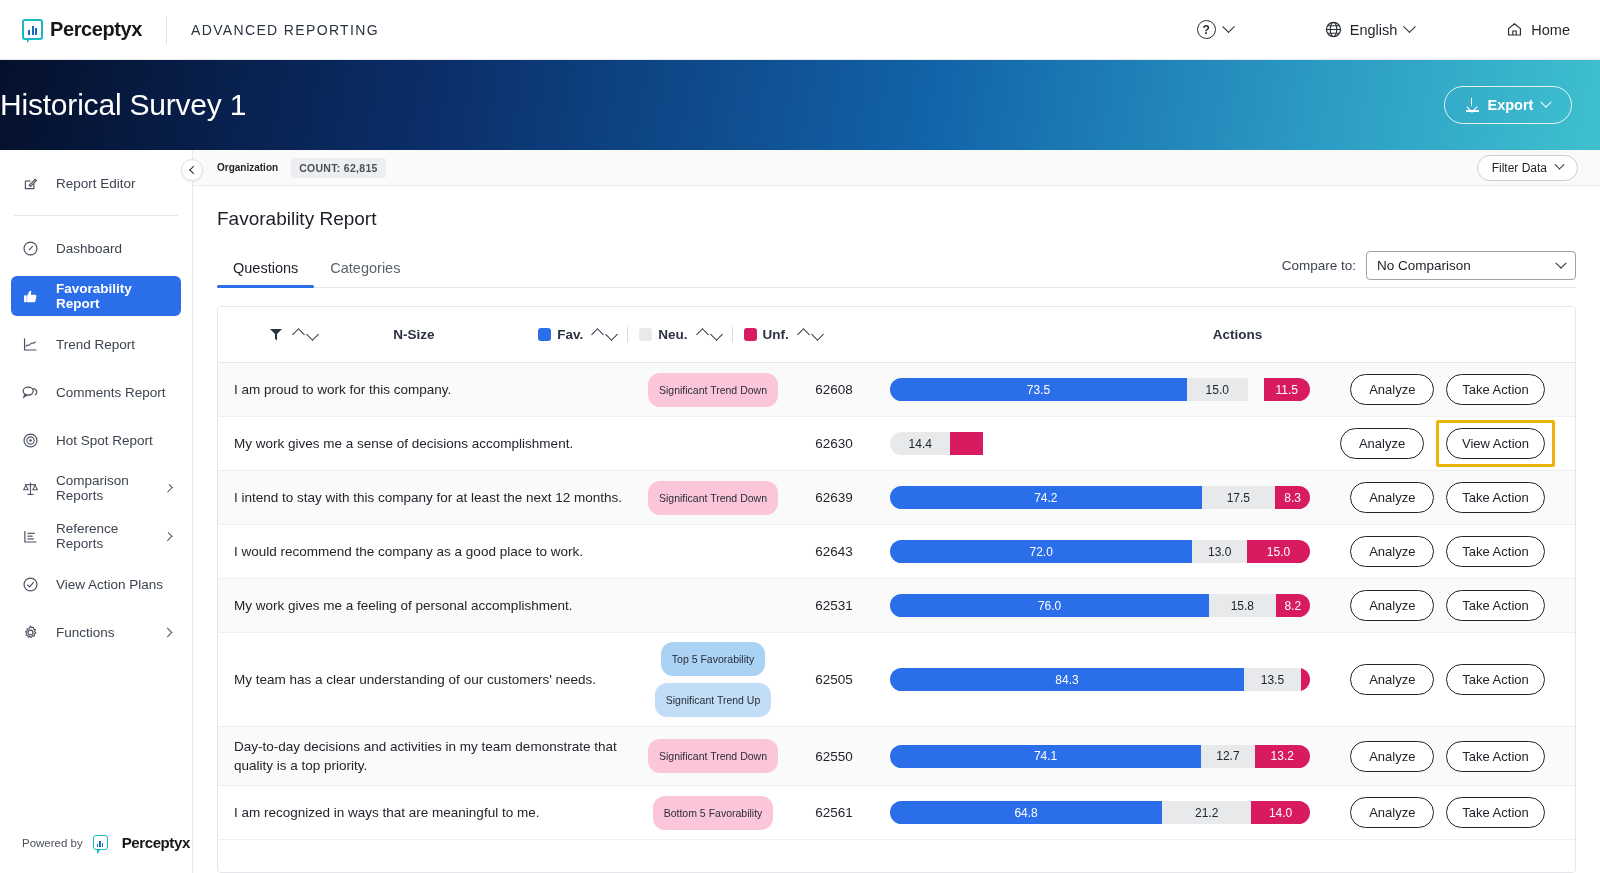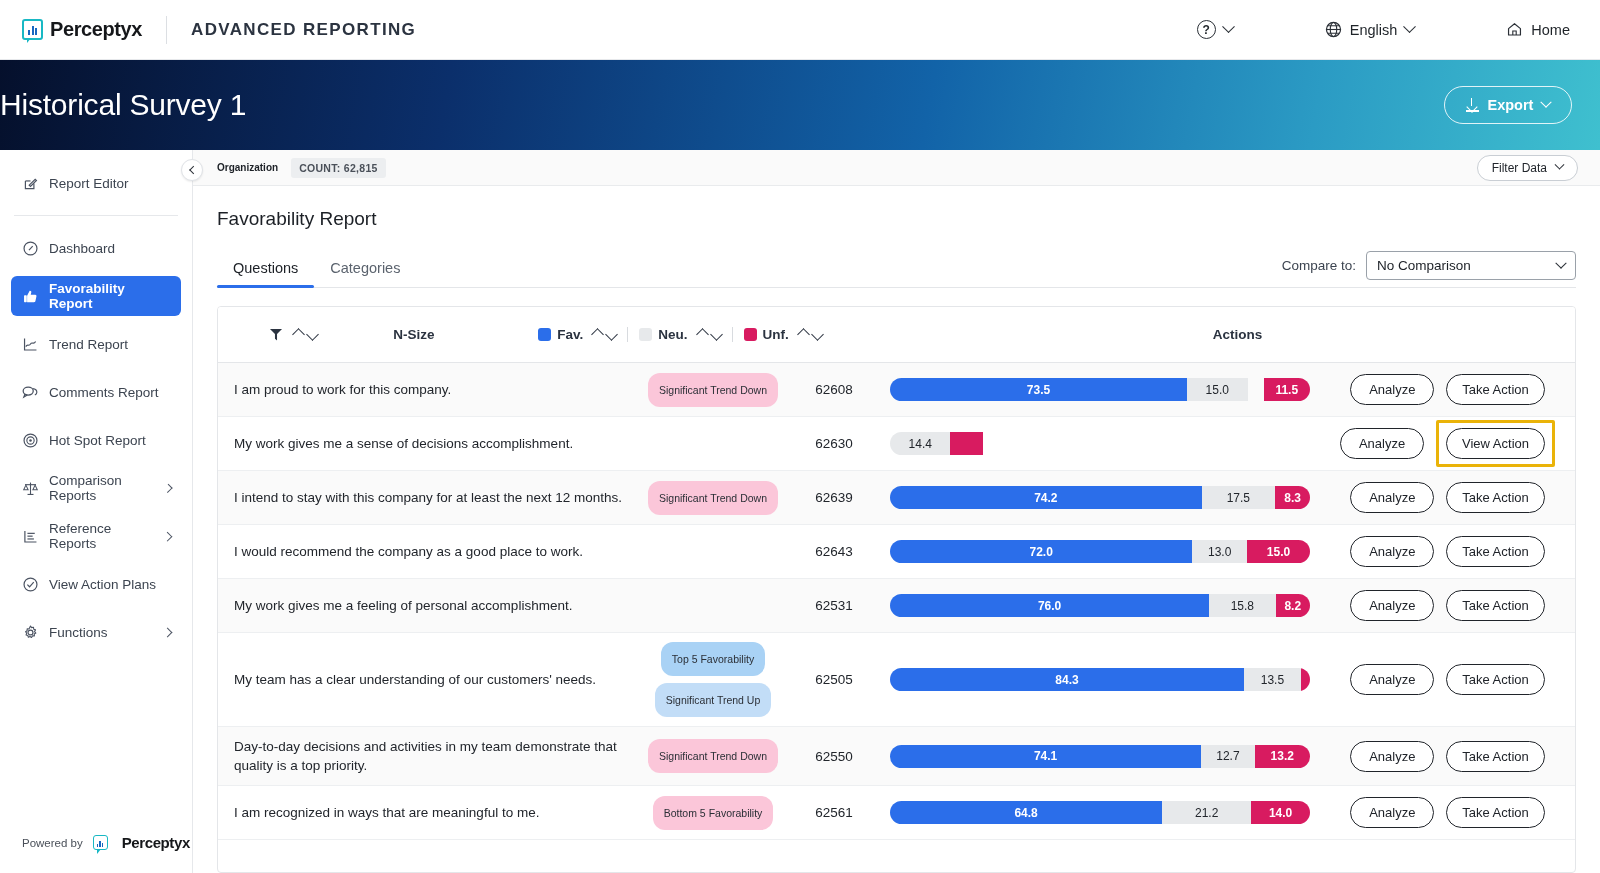--- a/index.html
+++ b/index.html
@@ -34,21 +34,21 @@
     border-bottom: 5px solid transparent;
   }
   .logo-bars { display: flex; align-items: flex-end; gap: 1.5px; height: 10px; margin-bottom: 3px; }
   .logo-bars i { display: block; width: 2px; background: #1766c0; }
   .logo-bars i:nth-child(1) { height: 5px; }
   .logo-bars i:nth-child(2) { height: 9px; }
   .logo-bars i:nth-child(3) { height: 7px; }
   .logo-word { font-size: 20px; font-weight: 700; letter-spacing: -0.4px; color: #15171a; }
   .brand-sep { width: 1px; height: 28px; background: #dcdfe3; margin: 0 24px; }
   .brand-sub {
-    font-size: 17px; font-weight: 700; letter-spacing: 1.35px;
+    font-size: 14px; font-weight: 400; letter-spacing: 1.35px;
     color: #2b3340; text-transform: uppercase;
   }
 
   .topbar-right { margin-left: auto; display: flex; align-items: center; padding-right: 30px; }
   .tb-item { display: flex; align-items: center; gap: 8px; cursor: pointer; color: #1f2429; }
   .tb-gap-1 { margin-right: 92px; }
   .tb-gap-2 { margin-right: 92px; }
   .tb-label { font-size: 14.5px; color: #1f2429; }
   .chev {
     width: 9px; height: 9px;
@@ -99,21 +99,21 @@
   
   .body-wrap { display: flex; width: 1600px; height: 723px; }
 
   
   .sidebar {
     width: 193px; min-width: 193px; height: 723px;
     background: #ffffff; border-right: 1px solid #e6e8eb;
     position: relative; display: flex; flex-direction: column;
   }
   .side-item {
-    display: flex; align-items: center; gap: 10px;
+    display: flex; align-items: center; gap: 17px;
     height: 40px; margin: 0 11px; padding: 0 10px;
     border-radius: 6px; cursor: pointer;
     font-size: 13.5px; color: #3c4450;
   }
   .side-item.active { background: #2b6eea; color: #ffffff; font-weight: 700; }
   .side-item .side-ico { width: 18px; height: 18px; flex: 0 0 18px; display:flex; align-items:center; justify-content:center; }
   .side-item .caret {
     margin-left: auto; width: 7px; height: 7px;
     border-right: 1.6px solid #4b5362; border-top: 1.6px solid #4b5362;
     transform: rotate(45deg);
@@ -236,21 +236,21 @@
   }
   .pill.down { background: #fbc6d9; color: #2b2f36; }
   .pill.bottom { background: #fbc6d9; color: #2b2f36; }
   .pill.up { background: #c2ddf7; color: #2b2f36; }
   .pill.top { background: #a9d2f5; color: #2b2f36; }
 
   .bar {
     display: flex; align-items: stretch; height: 23px; width: 420px;
     border-radius: 12px; overflow: hidden;
   }
-  .seg { display: flex; align-items: center; justify-content: center; font-size: 12px; font-weight: 700; }
+  .seg { display: flex; align-items: center; justify-content: center; font-size: 12px; font-weight: 400; }
   .seg.fav { background: #2b6eea; color: #fff; }
   .seg.neu { background: #e7e9eb; color: #22262c; font-weight: 400; }
   .seg.unf { background: #d81b60; color: #fff; }
 
   .btn-pill {
     border: 1.3px solid #20242a; border-radius: 16px; background: #fff;
     height: 31px; min-width: 84px; padding: 0 15px;
     display: flex; align-items: center; justify-content: center;
     font-size: 13px; color: #20242a; cursor: pointer; white-space: nowrap;
   }

